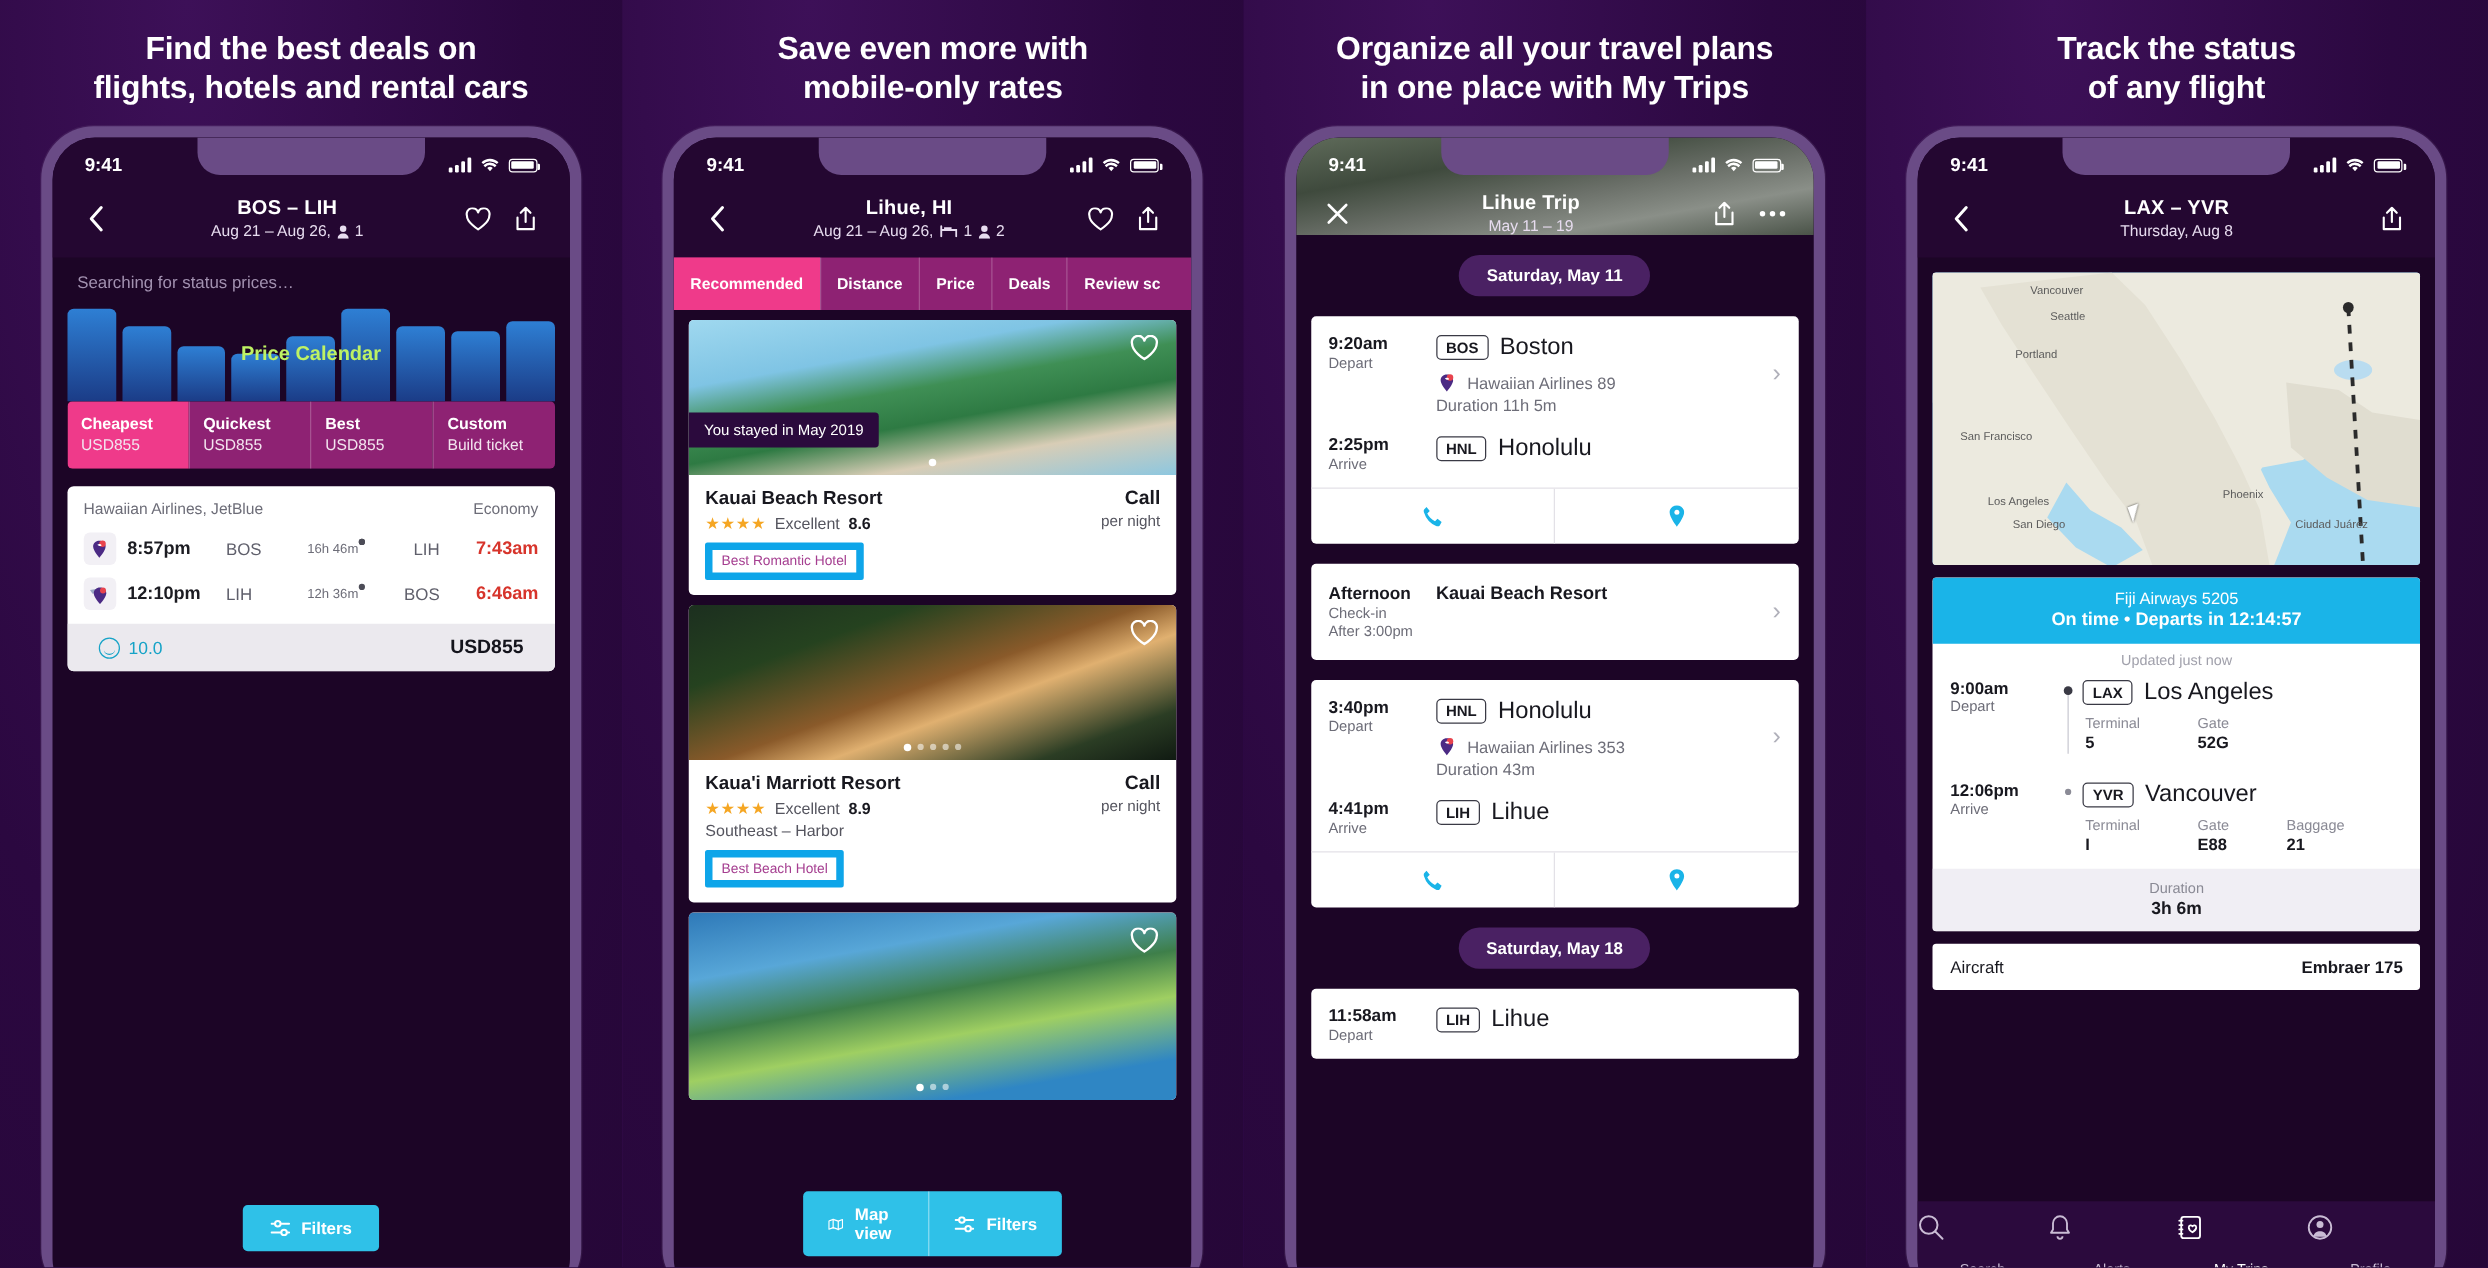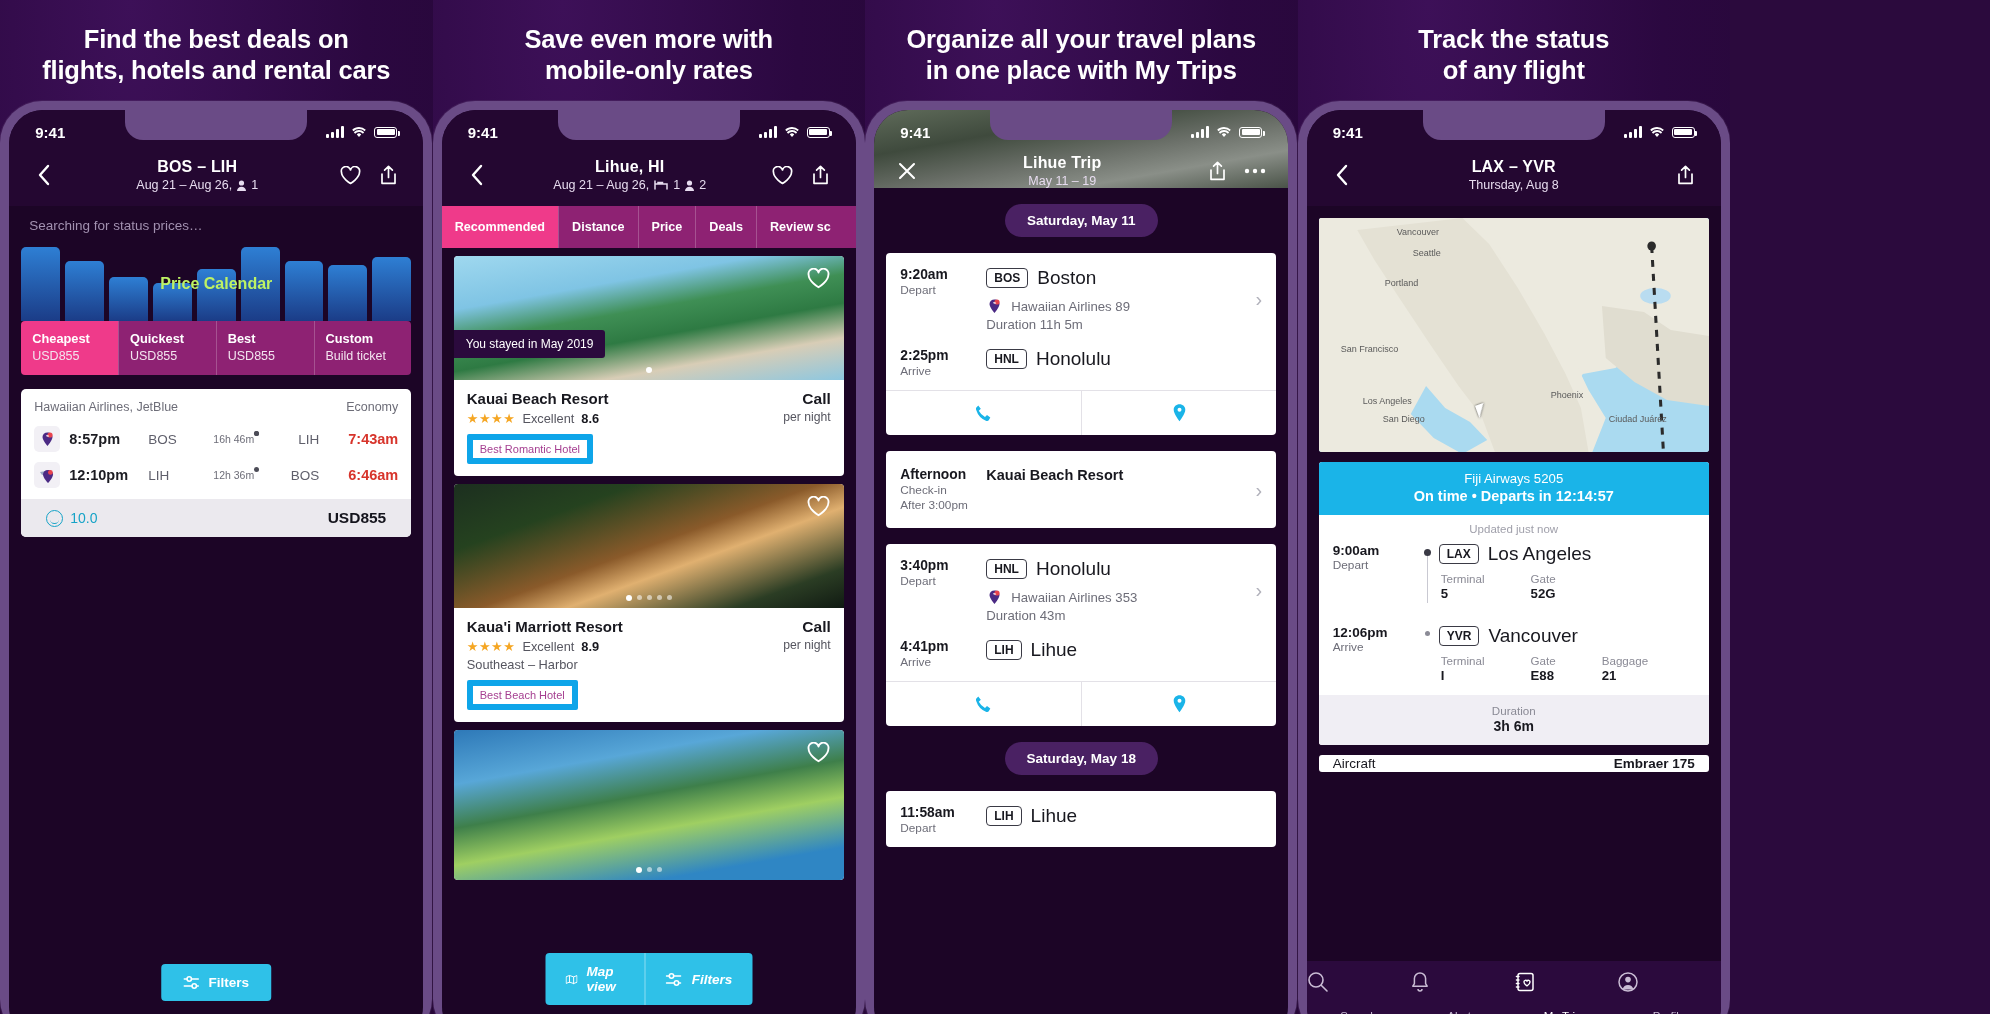--- a/index.html
+++ b/index.html
@@ -2,21 +2,21 @@
 <html><head>
 <meta charset="utf-8">
 <style>
   * { box-sizing: border-box; margin:0; padding:0; }
   body {
     width:1990px; height:1014px;
     background:#2b0a3d;
     font-family:"Liberation Sans", sans-serif;
     overflow:hidden;
   }
-  .stage { display:flex; width:1730px; height:1014px; }
+  .stage { display:flex; width:1990px; height:1014px; }
   .panel { position:relative; width:497.5px; height:1014px; background:#31094a; overflow:hidden; }
   .panel:nth-child(1){ background:#320a4b; }
   .panel:nth-child(2){ background:#320a4b; }
   .panel:nth-child(3){ background:#320a4b; }
   .panel:nth-child(4){ background:#320a4b; }
   .panel::before{ content:""; position:absolute; inset:0; background:
       radial-gradient(ellipse at 30% 0%, #3d1058 0%, #2b0840 55%, #260738 100%); }
   .panel-inner{ position:relative; z-index:2; width:100%; height:100%; }
 
   .headline {
@@ -128,21 +128,21 @@
   .hrate b{ color:#18181f; }
   .hsub{ font-size:12.8px; color:#55555f; margin-top:3px; }
   .hbadge{ display:inline-block; margin-top:8px; border:6px solid #0ea5e9; color:#a53e90;
      font-size:11px; padding:3px 7px; border-radius:2px; }
   .hcall{ text-align:right; }
   .hcall .c1{ font-size:15.5px; font-weight:bold; color:#18181f; }
   .hcall .c2{ font-size:12.2px; color:#55555f; margin-top:2px;}
   .mapbar{ position:absolute; left:50%; transform:translateX(-50%); bottom:36px;
      display:flex; background:#2fc1e8; border-radius:4px; overflow:hidden; }
   .mapbar div{ display:flex; align-items:center; gap:9px; color:#fff; font-weight:bold;
-     font-size:13.5px; padding:11px 20px;font-style:italic; }
+     font-size:13.5px; padding:11px 20px; }
   .mapbar div + div{ border-left:1px solid rgba(255,255,255,.45); }
 
   
   .hero{ height:78px; position:relative;
      background:linear-gradient(170deg,#5f6b5a 0%,#3f4a3d 30%,#6a6f68 55%,#8a8f88 75%,#4a5348 100%); }
   .hero-nav{ position:absolute; inset:0; display:flex; align-items:center;
      justify-content:space-between; padding:0 18px; color:#fff; }
   .daychip{ margin:16px auto 0 auto; width:fit-content; background:#4a2163; color:#fff;
      font-size:13.5px; font-weight:bold; padding:9px 22px; border-radius:20px; }
   .tl-card{ margin:16px 12px 0 12px; background:#fff; border-radius:4px; overflow:hidden; position:relative; }
@@ -185,21 +185,21 @@
   .dot{ position:absolute; left:7px; top:6px; width:7px; height:7px; border-radius:50%; background:#3a3a45; }
   .dot.sm{ width:5px; height:5px; left:8px; background:#8b8b96; }
   .fl-info{ flex:1; }
   .fl-meta{ display:flex; gap:46px; margin-top:7px; padding-left:2px; }
   .fl-meta .k{ font-size:11.6px; color:#8a8a95; }
   .fl-meta .v{ font-size:13.2px; font-weight:bold; color:#18181f; margin-top:1px; }
   .durbar{ background:#f0eef4; text-align:center; padding:9px 0 11px 0; margin-top:10px; }
   .durbar .d1{ font-size:11.6px; color:#8a8a95; }
   .durbar .d2{ font-size:14px; font-weight:bold; color:#18181f; margin-top:1px; }
   .aircraft{ margin:10px 12px 0 12px; background:#fff; border-radius:3px;
-     display:flex; justify-content:space-between; padding:1px 14px; font-size:13.5px; color:#18181f; }
+     display:flex; justify-content:space-between; padding:11px 14px; font-size:13.5px; color:#18181f; }
   .aircraft .ak{ color:#18181f; }
   .aircraft .av{ font-weight:bold; }
   .tabbar{ position:absolute; left:0; right:0; bottom:0; height:80px; background:#2b0a3d;
      display:flex; align-items:flex-start; padding-top:10px; }
   .tabitem{ flex:1; text-align:center; color:#c9bcd4; }
   .tabitem.active{ color:#fff; }
   .tabitem .tl{ font-size:11.5px; margin-top:17px; }
   svg{ display:block; }
 </style>
 </head>

